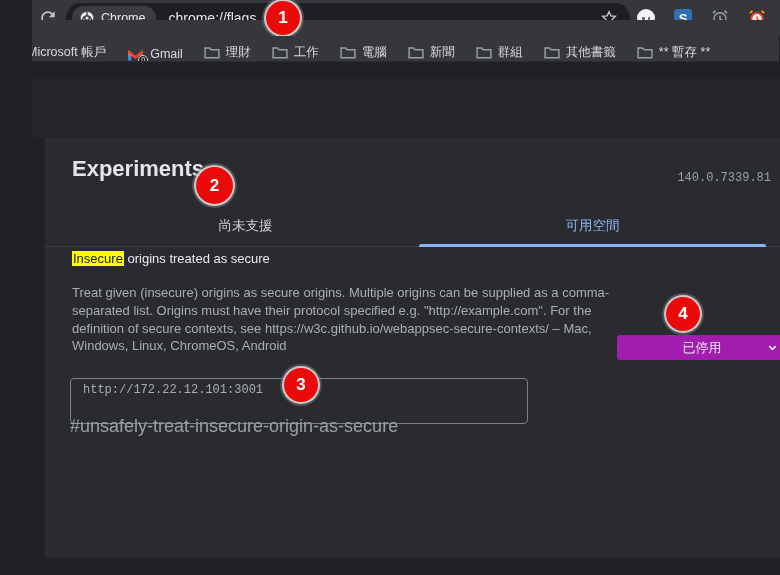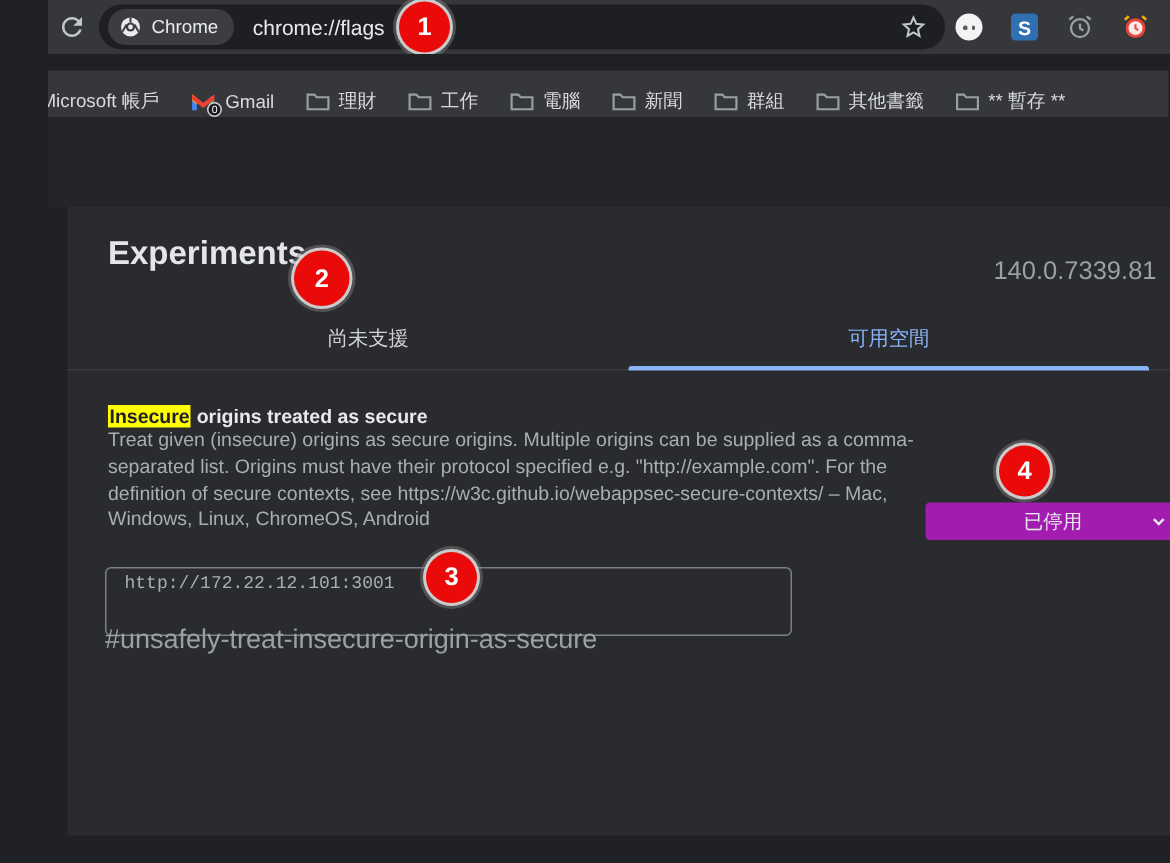--- a/index.html
+++ b/index.html
@@ -36,22 +36,22 @@
   .ext-s {
     background:#2f6fb2; border-radius:3px; color:#fff; font-weight:bold;
     font-size:13px; display:flex; align-items:center; justify-content:center;
   }
   .ext-circle-white { background:#f1f3f4; border-radius:50%; }
   .ext-circle-white i { position:absolute; width:2.5px; height:2.5px; border-radius:50%; background:#5a5a5a; top:8px; }
   .ext-circle-white i.l { left:5px; } .ext-circle-white i.r { right:5px; }
 
   
   .bookmarks {
-    position:absolute; left:0; top:47px; width:747px; height:42px;
-    background:#36373a; display:flex; align-items:center; gap:21px;
+    position:absolute; left:0; top:20px; width:747px; height:42px;
+    background:#36373a; display:flex; align-items:flex-end; gap:21px;
     padding-left:0; overflow:hidden; border-bottom:1px solid #2b2c2f;
   }
   .bm-item { display:flex; align-items:center; gap:6px; font-size:12.5px; color:#d8dadd; white-space:nowrap; cursor:pointer; }
   .bm-item.first { margin-left:-5px; }
   .gmail-wrap { position:relative; width:17px; height:13px; }
   .gmail-badge {
     position:absolute; right:-4px; bottom:-4px; width:10px; height:10px;
     background:#1c1d1f; border:1px solid #cfd1d4; border-radius:50%;
     font-size:7px; color:#fff; display:flex; align-items:center; justify-content:center;
   }
@@ -78,34 +78,34 @@
     border:1px solid #3e68b5; border-radius:16px; background:transparent;
     color:#8ab4f8; font-size:13px; font-family:inherit; cursor:pointer;
   }
 
   
   .card {
     position:absolute; left:13px; top:138px; width:748px; height:419px;
     background:#2a2b2e;
   }
   .page-title { position:absolute; left:27px; top:18px; font-size:22px; font-weight:700; color:#e3e5e8; }
-  .version { position:absolute; right:22px; top:33px; font-size:17px; color:#9aa0a6; }
+  .version { position:absolute; right:22px; top:33px; font-size:12px; color:#9aa0a6;font-family:Liberation Mono, monospace; }
 
   .tabs { position:absolute; left:0; top:70px; width:748px; height:39px; border-bottom:1px solid #3b3c40; padding:0 27px; display:flex; }
   .tab {
     width:50%; text-align:center; font-size:13.5px; color:#cfd1d4;
     line-height:36px; position:relative; cursor:pointer;
   }
   .tab.active { color:#8ab4f8; }
   .tab.active::after {
     content:""; position:absolute; left:0; right:0; bottom:-1px; height:3px;
     background:#8ab4f8; border-radius:2px 2px 0 0;
   }
 
-  .flag-title { position:absolute; left:27px; top:132px; font-size:13px; font-weight:bold; color:#e8eaed; }
+  .flag-title { position:absolute; left:27px; top:113px; font-size:13px; font-weight:normal; color:#e8eaed; }
   .flag-title .hl { background:#ffff00; color:#202124; padding:0 1px; }
   .flag-desc {
     position:absolute; left:27px; top:146px; width:562px;
     font-size:13px; line-height:17.8px; color:#a9aeb4;
   }
   .flag-select {
     position:absolute; left:572px; top:197px; width:170px; height:25px;
     background:#a21caf; border-radius:3px; cursor:pointer;
     display:flex; align-items:center; justify-content:center;
     font-size:13px; color:#e8eaed;

